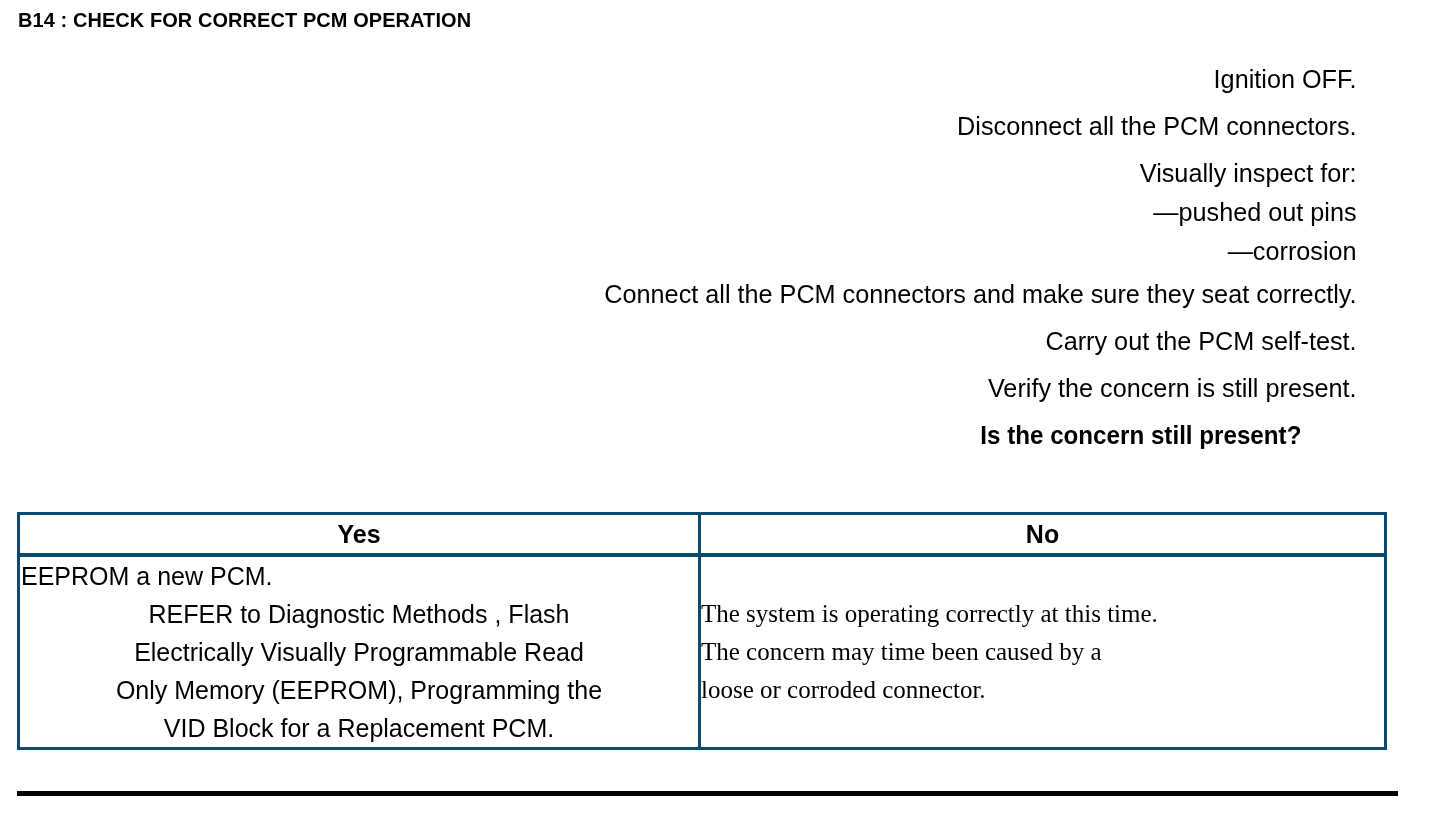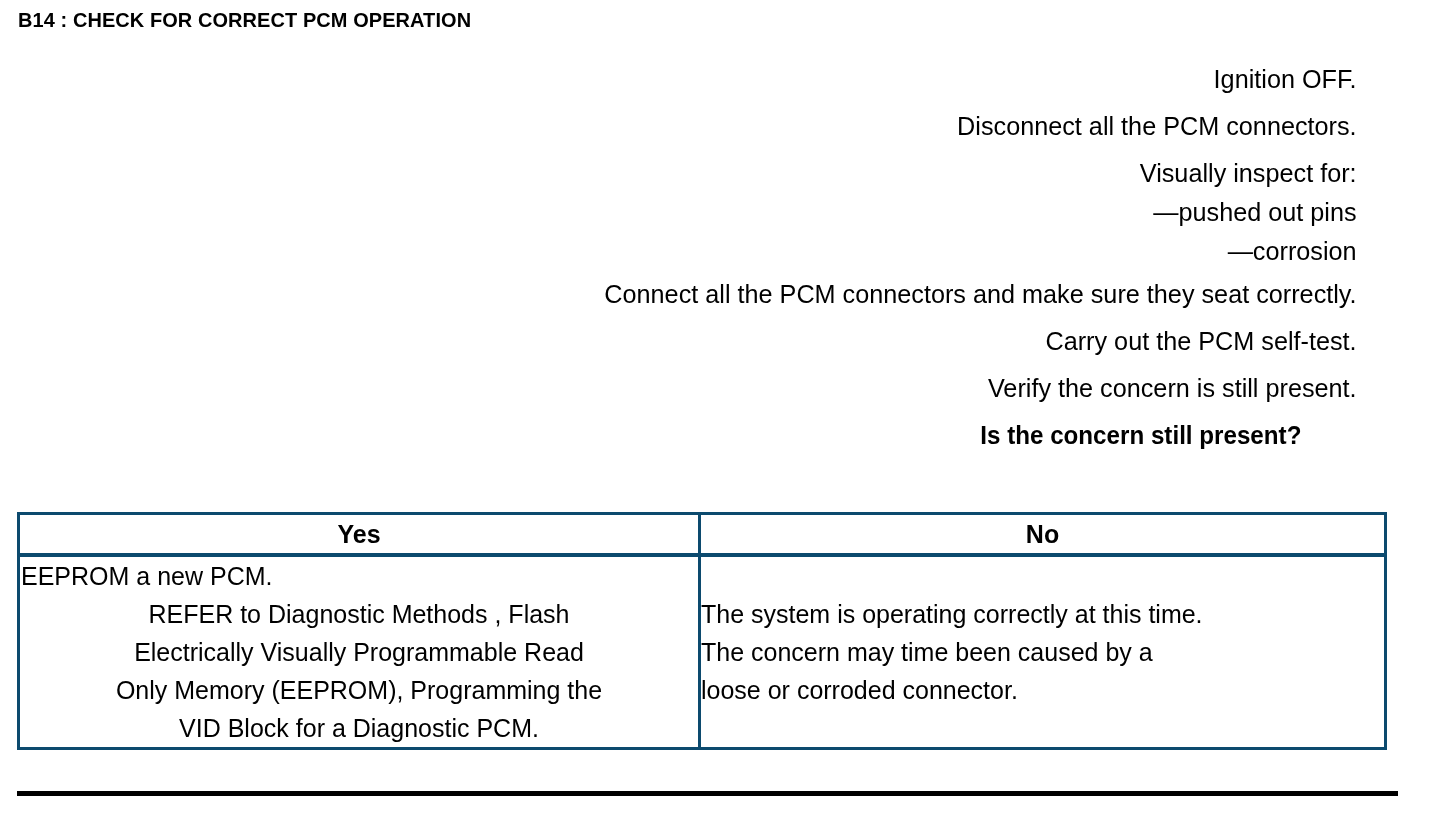--- a/index.html
+++ b/index.html
@@ -110,20 +110,21 @@
   .cell-yes .cont-line {
     display: block;
   }
   .cell-no {
     text-align: left;
     vertical-align: middle;
     padding-left: 5px;
   }
   .cell-no .no-line {
     display: block;
+    font-family: Liberation Serif, serif;
   }
 
   
   .bottom-rule {
     position: absolute;
     left: 17px;
     top: 791px;
     width: 1381px;
     height: 5px;
     background: #000000;
@@ -159,21 +160,21 @@
         <th>No</th>
       </tr>
     </thead>
     <tbody>
       <tr>
         <td class="cell-body cell-yes">
           <span class="first-line">EEPROM a new PCM.</span>
           <span class="cont-line">REFER to Diagnostic Methods , Flash</span>
           <span class="cont-line">Electrically Visually Programmable Read</span>
           <span class="cont-line">Only Memory (EEPROM), Programming the</span>
-          <span class="cont-line">VID Block for a Diagnostic PCM.</span>
+          <span class="cont-line">VID Block for a Replacement PCM.</span>
         </td>
         <td class="cell-body cell-no">
           <span class="no-line">The system is operating correctly at this time.</span>
           <span class="no-line">The concern may time been caused by a</span>
           <span class="no-line">loose or corroded connector.</span>
         </td>
       </tr>
     </tbody>
   </table>
 

